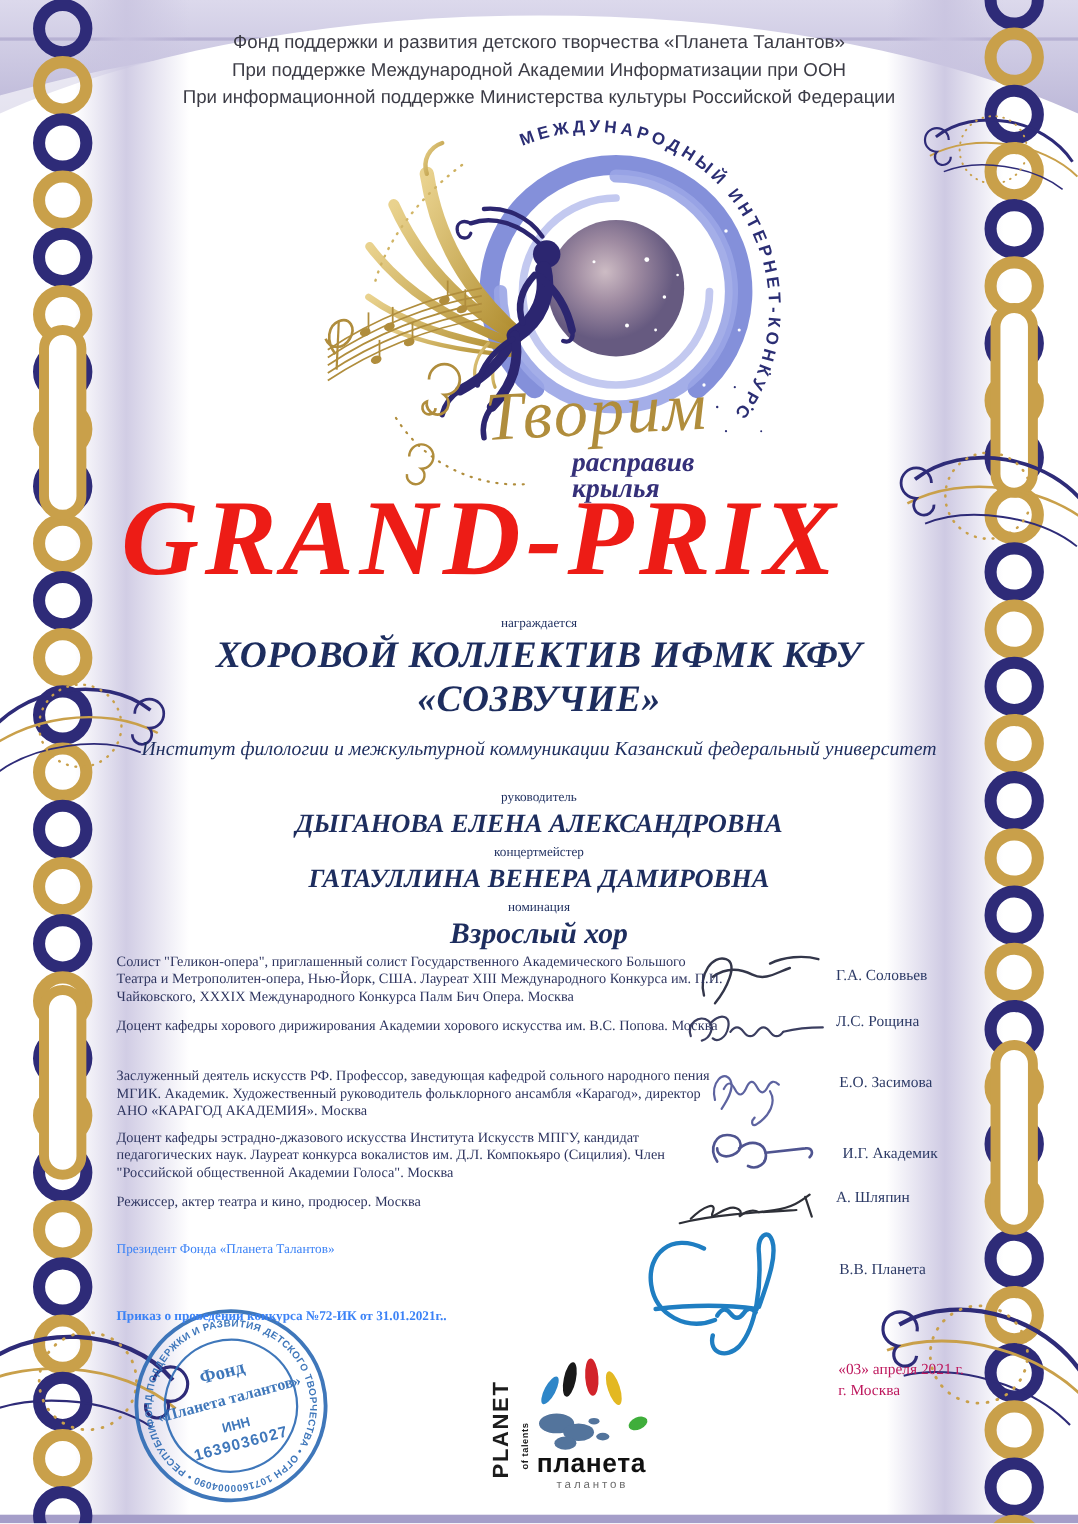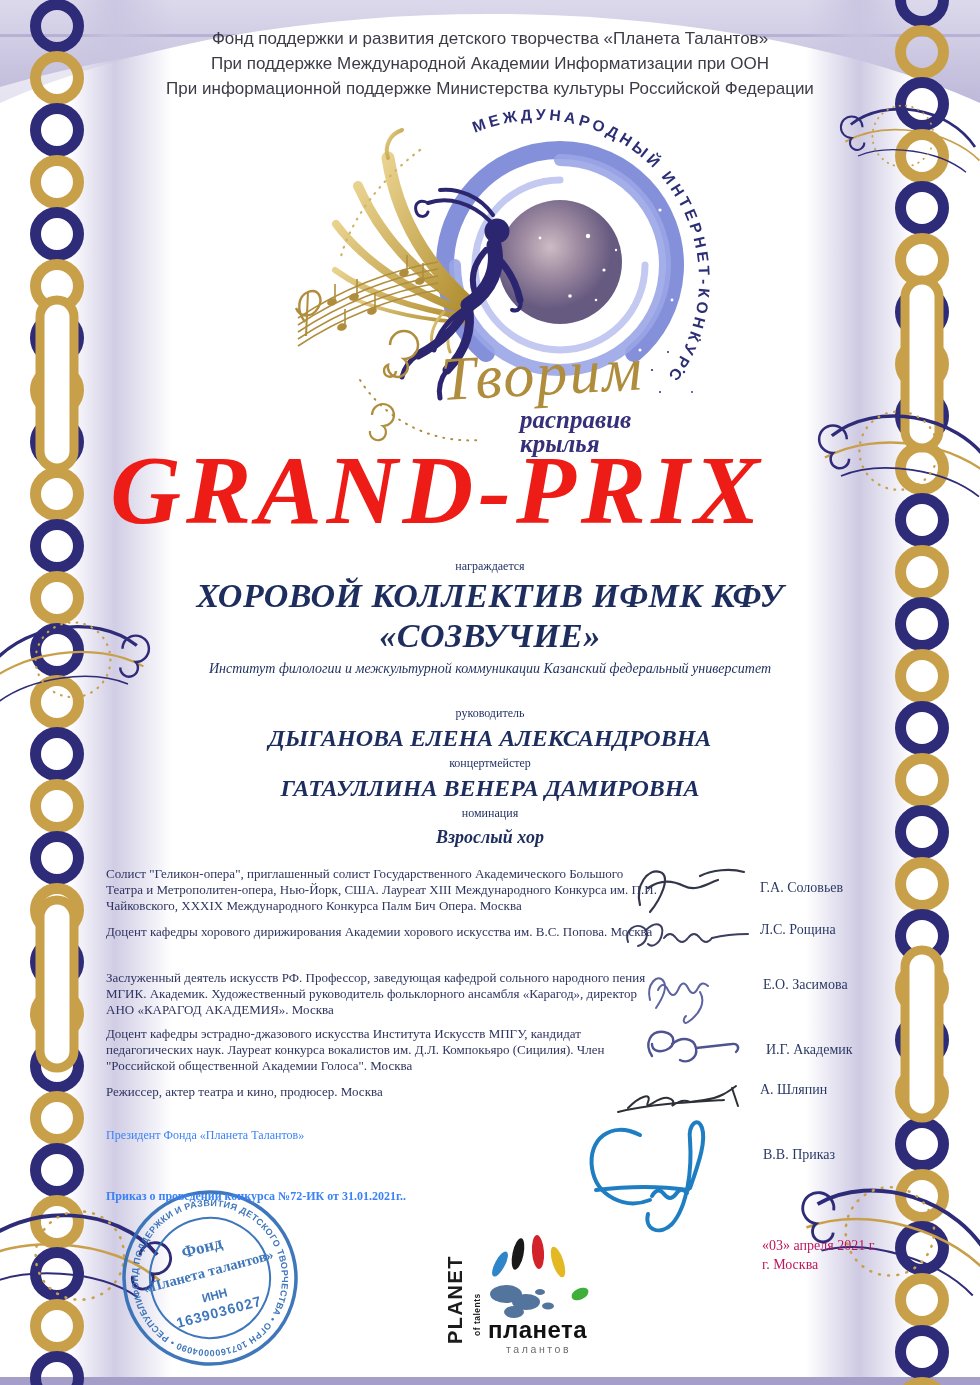--- a/index.html
+++ b/index.html
@@ -24,24 +24,24 @@
           font-family:"Liberation Sans",sans-serif;color:#3c3c46;font-size:17px;line-height:25px;}
   
   .grand{position:absolute;left:0;top:436px;width:875px;text-align:center;
          font-size:98px;line-height:108px;font-weight:bold;font-style:italic;
          letter-spacing:5px;color:#ed1c16;font-family:"Liberation Serif",serif;}
   
   .center-col{position:absolute;left:100px;top:556px;width:780px;text-align:center;color:#1d2d5e;}
   .lbl{font-size:12px;line-height:20px;}
   .lbl-lead{margin-top:24px;}
   .big{font-size:34px;line-height:40px;font-weight:bold;font-style:italic;letter-spacing:.5px;}
-  .inst{font-size:14px;line-height:20px;font-style:italic;margin-top:3px;}
+  .inst{font-size:18px;line-height:20px;font-style:italic;margin-top:14px;}
   .name{font-size:24px;line-height:30px;font-weight:bold;font-style:italic;}
   .nom{font-size:19px;line-height:24px;font-weight:bold;font-style:italic;}
-  .cat{font-size:18px;line-height:28px;font-weight:bold;font-style:italic;}
+  .cat{font-size:27px;line-height:28px;font-weight:bold;font-style:italic;}
   
   .jury-p{position:absolute;left:106px;width:552px;font-size:13px;line-height:16px;color:#2e3560;}
   .jury-name{position:absolute;font-size:14px;color:#2c3a66;}
   .pres-line{position:absolute;left:106px;font-size:12px;color:#3b82f6;}
   .pres-bold{font-weight:bold;margin-top:44px;}
   
   .date-block{position:absolute;left:762px;top:1236px;font-size:14px;line-height:19px;color:#be185d;}
 </style>
 </head>
 <body>
@@ -319,21 +319,21 @@
     <div class="jury-p" style="top:1026px">Доцент кафедры эстрадно-джазового искусства Института Искусств МПГУ, кандидат педагогических наук. Лауреат конкурса вокалистов им. Д.Л. Компокьяро (Сицилия). Член "Российской общественной Академии Голоса". Москва</div>
     <div class="jury-p" style="top:1084px">Режиссер, актер театра и кино, продюсер. Москва</div>
     <div class="pres-line" style="top:1128px">Президент Фонда «Планета Талантов»</div>
     <div class="pres-line pres-bold" style="top:1145px">Приказ о проведении конкурса №72-ИК от 31.01.2021г..</div>
 
     <div class="jury-name" style="left:760px;top:880px">Г.А. Соловьев</div>
     <div class="jury-name" style="left:760px;top:922px">Л.С. Рощина</div>
     <div class="jury-name" style="left:763px;top:977px">Е.О. Засимова</div>
     <div class="jury-name" style="left:766px;top:1042px">И.Г. Академик</div>
     <div class="jury-name" style="left:760px;top:1082px">А. Шляпин</div>
-    <div class="jury-name" style="left:763px;top:1147px">В.В. Приказ</div>
+    <div class="jury-name" style="left:763px;top:1147px">В.В. Планета</div>
 
     <div class="date-block">
       <div>«03» апреля 2021 г.</div>
       <div>г. Москва</div>
     </div>
   </div>
 
 </div>
 
 </body></html>

